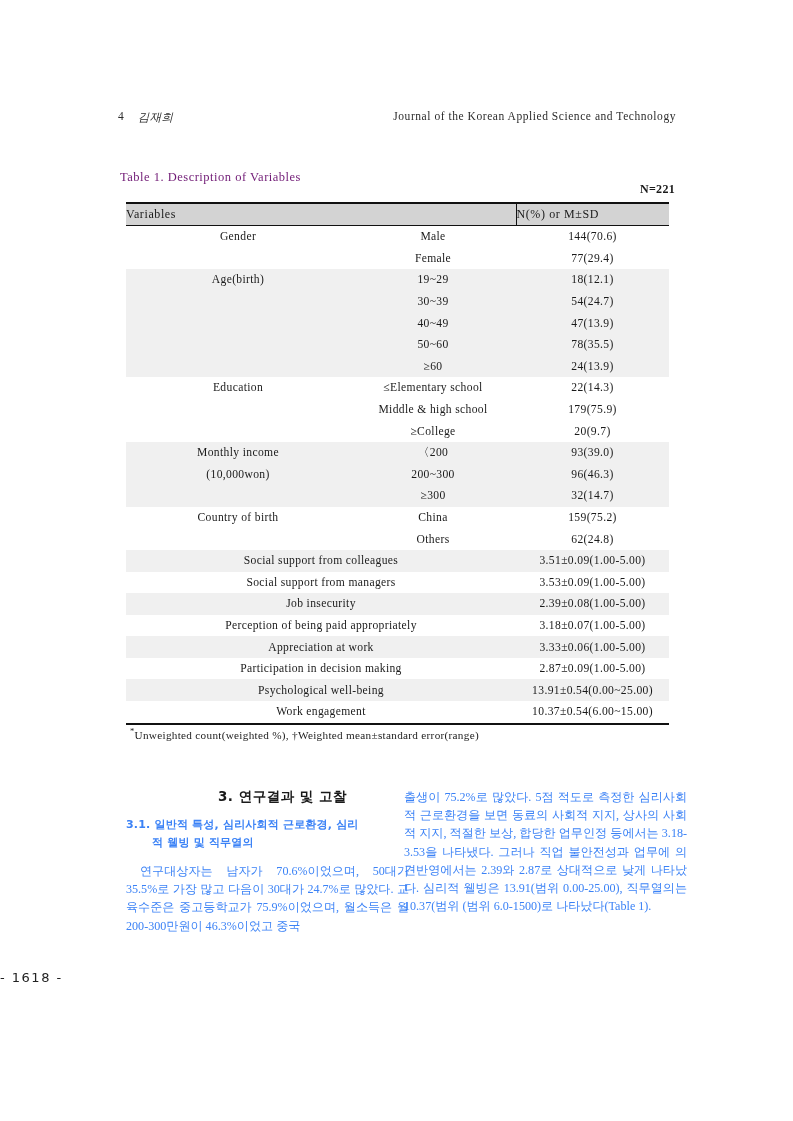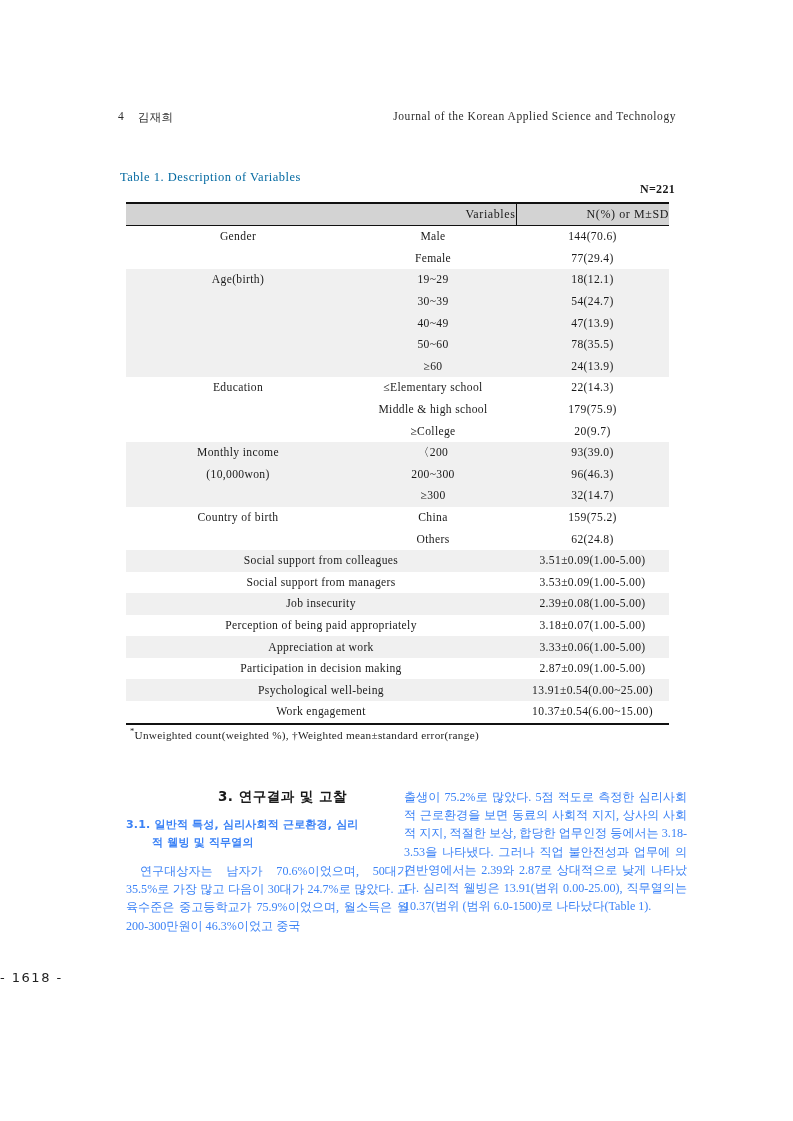--- a/index.html
+++ b/index.html
@@ -34,34 +34,34 @@
     justify-content: space-between;
     align-items: baseline;
     font-size: 11.5px;
     color: #2b2b2b;
   }
   .rh-left {
     display: flex;
     gap: 14px;
   }
   .rh-pagenum { }
-  .rh-author { letter-spacing: 0.4px; }
+  .rh-author { letter-spacing: 0.4px; font-style: italic; }
   .rh-right {
     font-size: 11.5px;
     letter-spacing: 0.55px;
   }
 
   
   .table-caption {
     position: absolute;
     left: 120px;
     top: 170px;
     font-size: 12.5px;
     letter-spacing: 0.5px;
-    color: #0369a1;
+    color: #701a75;
   }
   .table-n {
     position: absolute;
     right: 118px;
     top: 182px;
     font-size: 12px;
     letter-spacing: 0.3px;
     font-weight: bold;
   }
 
@@ -82,21 +82,21 @@
     margin: 0;
     font-weight: normal;
     vertical-align: middle;
   }
 
   .thead-row th {
     background: #d3d3d3;
     height: 21px;
     border-top: 2.2px solid #111;
     border-bottom: 1.1px solid #111;
-    text-align: right;
+    text-align: left;
     font-size: 12px;
     letter-spacing: 0.6px;
   }
   th.th-vars { }
   th.th-stat { border-left: 1.3px solid #111; }
 
   tr.drow td {
     height: 21.6px;
     text-align: center;
     letter-spacing: 0.35px;

